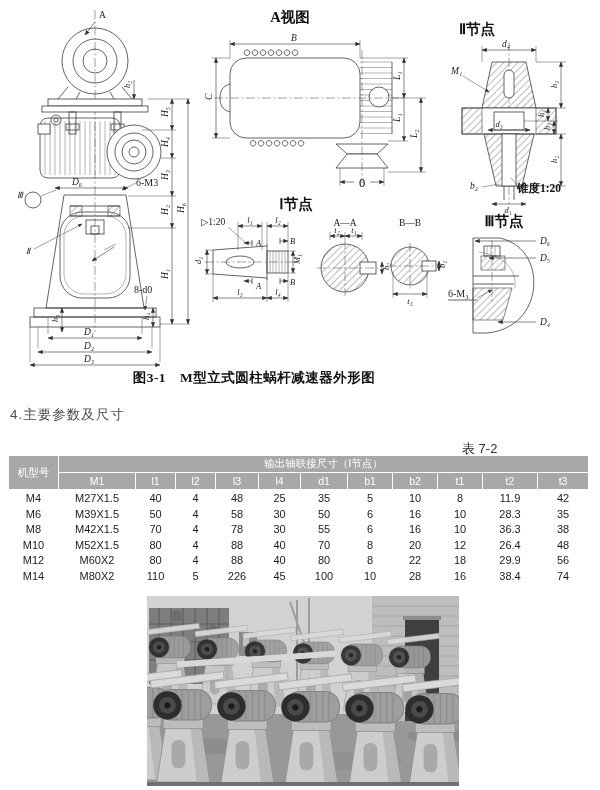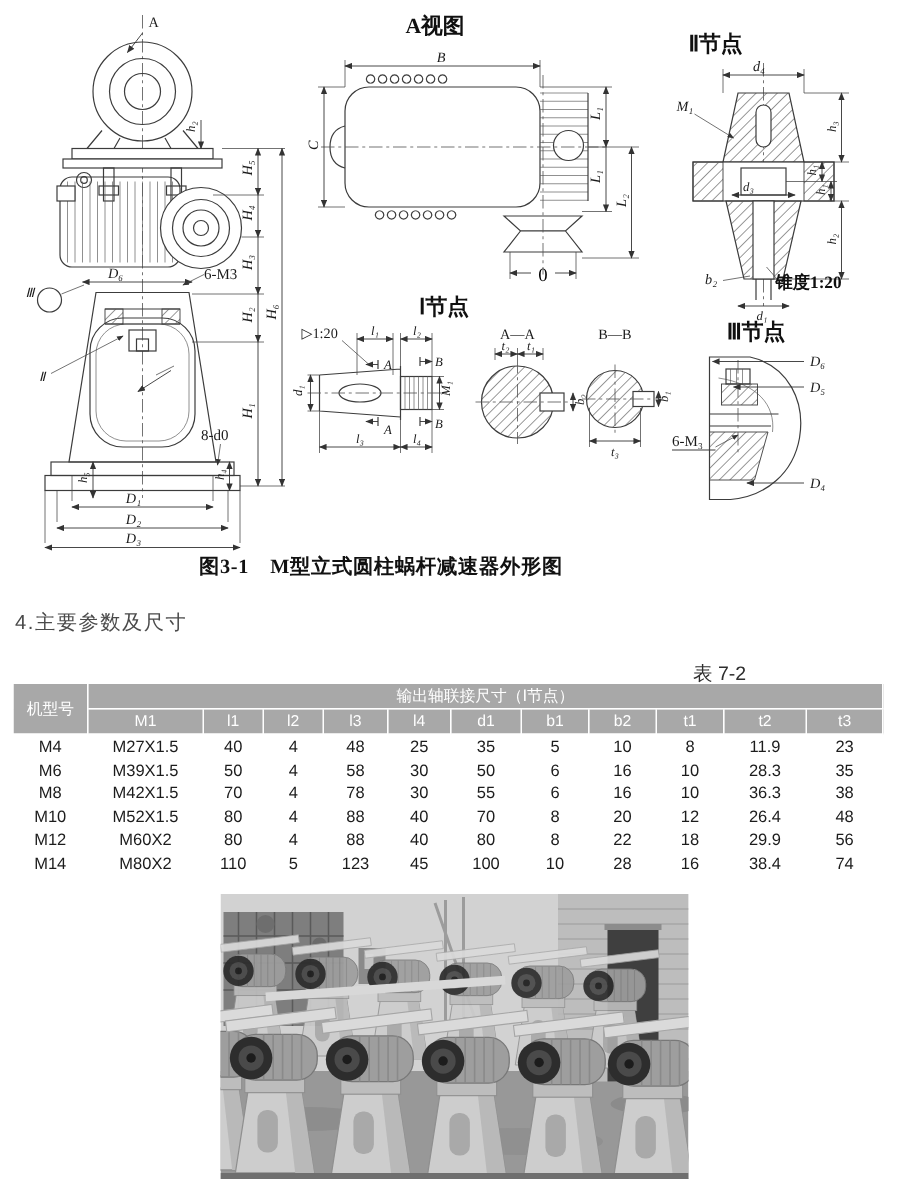--- a/index.html
+++ b/index.html
@@ -325,21 +325,21 @@
             <td>M27X1.5</td>
             <td>40</td>
             <td>4</td>
             <td>48</td>
             <td>25</td>
             <td>35</td>
             <td>5</td>
             <td>10</td>
             <td>8</td>
             <td>11.9</td>
-            <td>23</td>
+            <td>42</td>
           </tr>
           <tr>
             <td>M6</td>
             <td>M39X1.5</td>
             <td>50</td>
             <td>4</td>
             <td>58</td>
             <td>30</td>
             <td>50</td>
             <td>6</td>
@@ -388,21 +388,21 @@
             <td>22</td>
             <td>18</td>
             <td>29.9</td>
             <td>56</td>
           </tr>
           <tr>
             <td>M14</td>
             <td>M80X2</td>
             <td>110</td>
             <td>5</td>
-            <td>123</td>
+            <td>226</td>
             <td>45</td>
             <td>100</td>
             <td>10</td>
             <td>28</td>
             <td>16</td>
             <td>38.4</td>
             <td>74</td>
           </tr>
         </tbody>
     </table>

